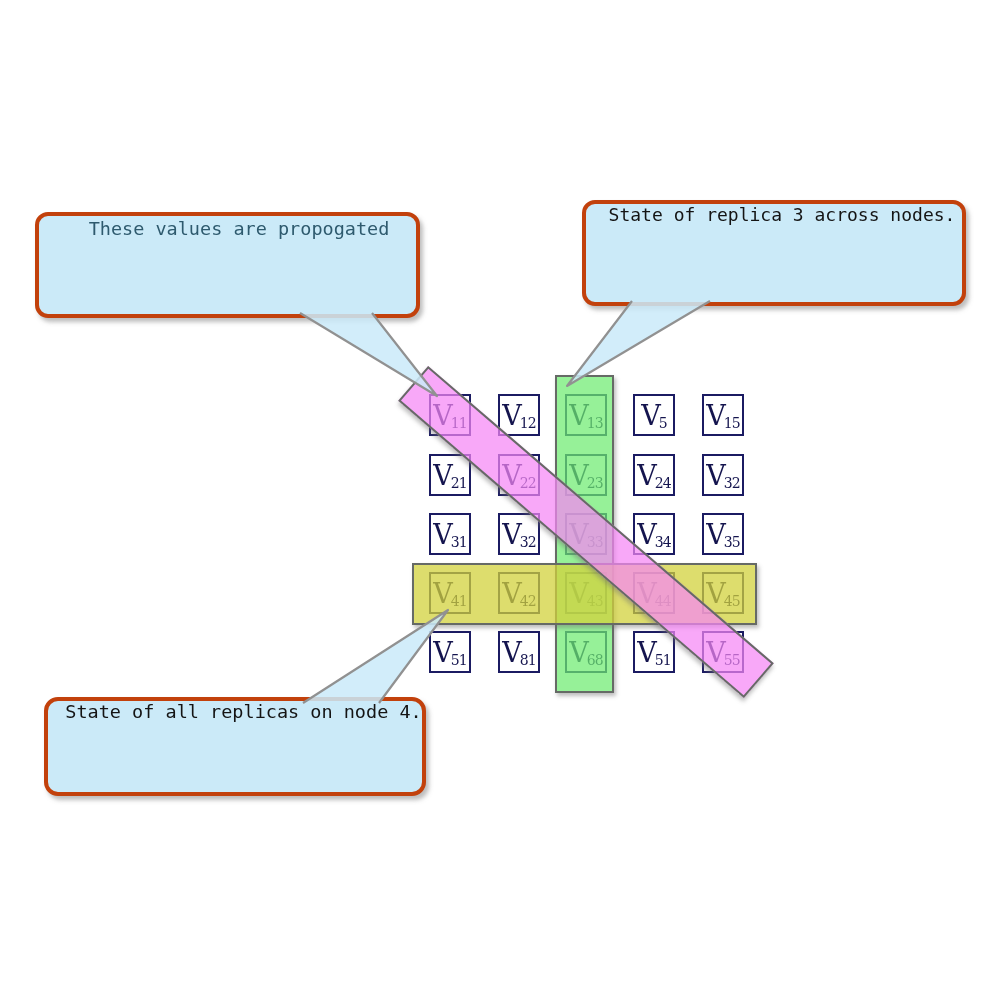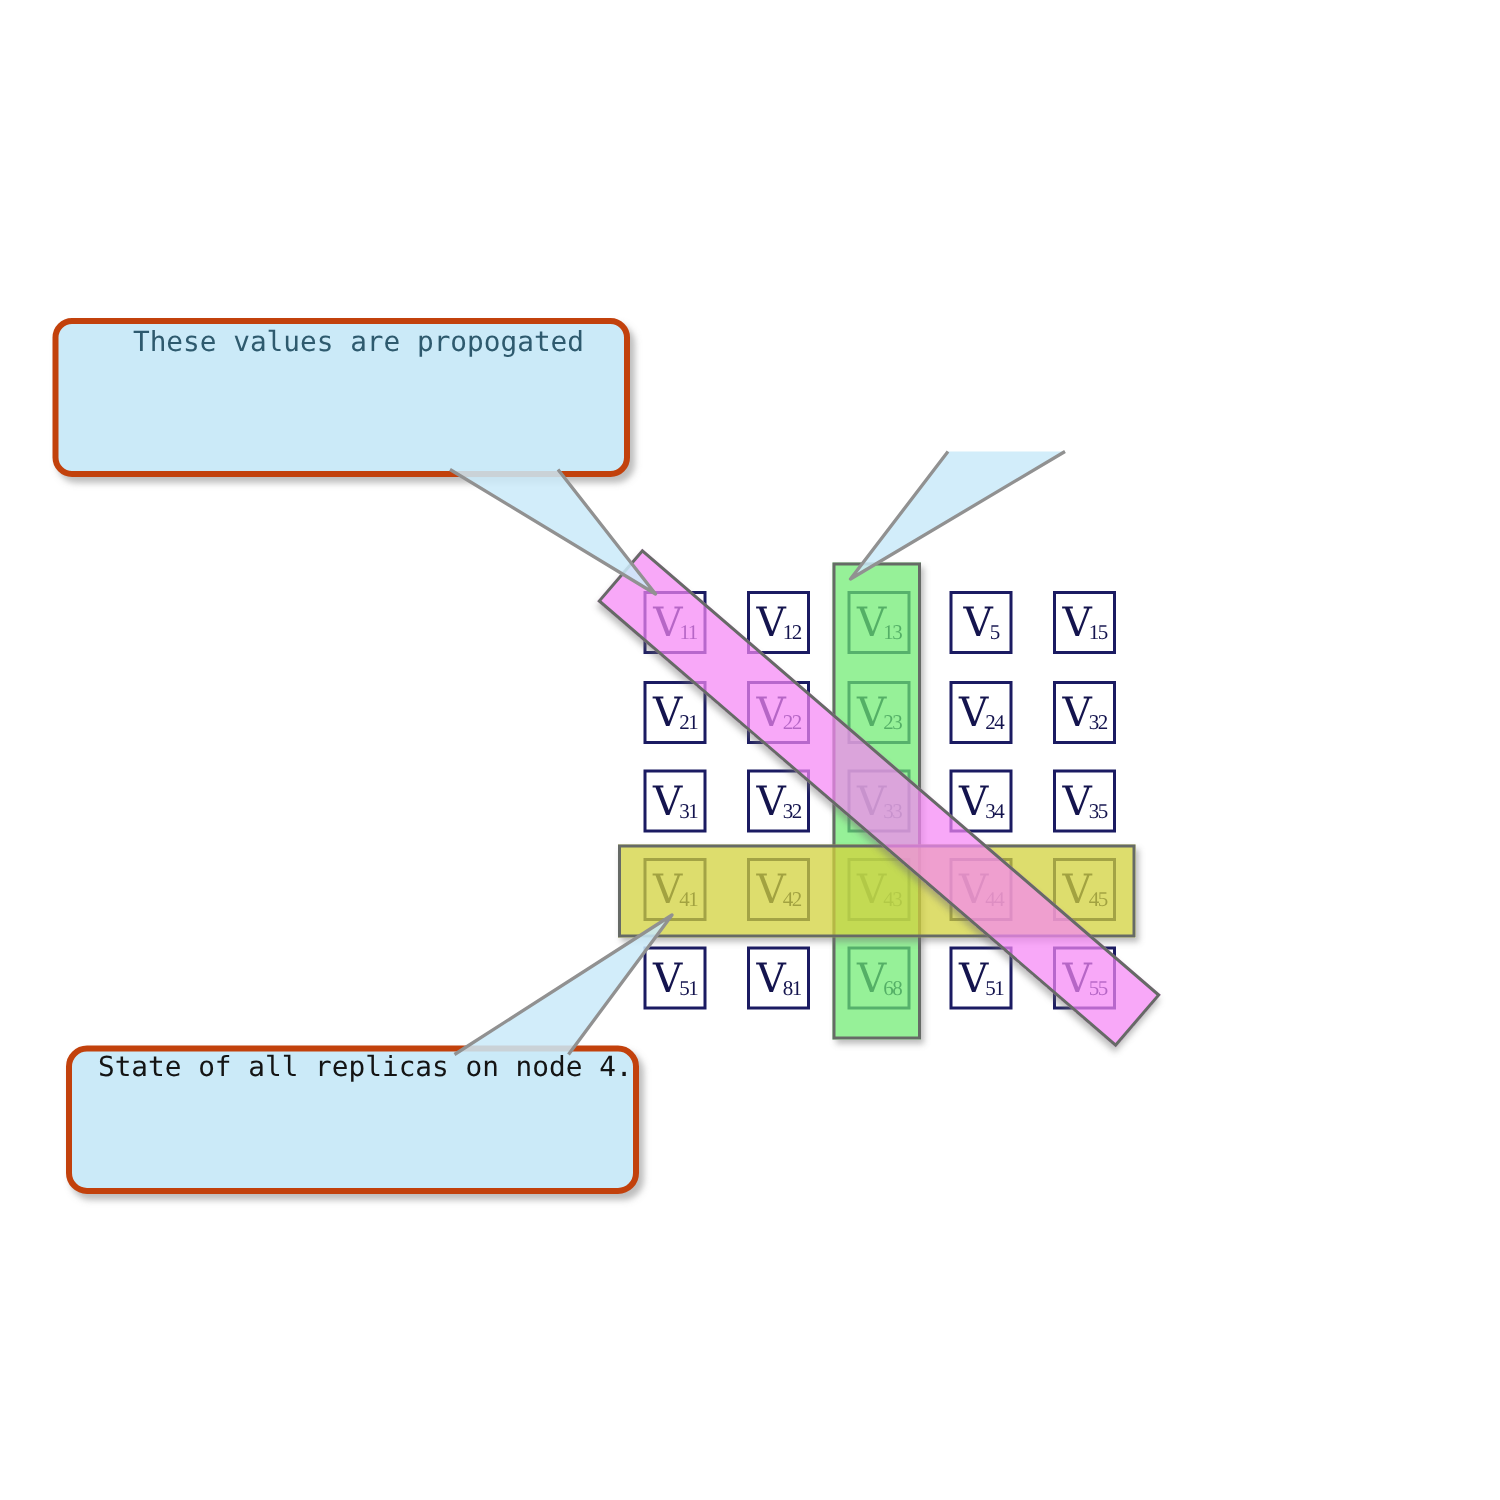--- a/index.html
+++ b/index.html
@@ -10,21 +10,21 @@
   }
   
   .cell{
     position:absolute;width:42px;height:42px;box-sizing:border-box;
     background:#ffffff;border:2.5px solid #1b1b62;z-index:1;
     display:flex;align-items:center;justify-content:center;
     font-family:"DejaVu Serif","Liberation Serif",serif;
     color:#14144e;
   }
   .cell .v{font-size:27px;line-height:1;}
-  .cell .sub{font-size:14px;line-height:1;align-self:flex-end;margin:0 0 4px -2px;letter-spacing:-1px;font-family:Liberation Serif, serif;}
+  .cell .sub{font-size:14px;line-height:1;align-self:flex-end;margin:0 0 4px -2px;letter-spacing:-1px;}
   
   .overlay{position:absolute;box-sizing:border-box;border:2.5px solid #666a66;
            box-shadow:2px 3px 4px rgba(110,110,110,0.45);}
   .hl-col{left:555px;top:375px;width:59px;height:318px;background:rgba(110,235,112,0.72);z-index:2;}
   .hl-row{left:412px;top:563px;width:345px;height:62px;background:rgba(210,210,60,0.75);z-index:3;}
   .hl-diag{left:358px;top:509px;width:456px;height:46px;background:rgba(245,135,245,0.72);
            transform:rotate(40.7deg);z-index:4;}
   
   .callout{
     position:absolute;box-sizing:border-box;background:#cbeaf8;
@@ -152,20 +152,23 @@
       </div>
     </div>
 
   <div class="overlay hl-col"></div>
   <div class="overlay hl-row"></div>
   <div class="overlay hl-diag"></div>
 
   <div class="callout" id="callout-gossip">
     <span class="line">These values are propogated</span>
   </div>
+  <div class="callout" id="callout-replica">
+    <span class="line">State of replica 3 across nodes.</span>
+  </div>
   <div class="callout" id="callout-node">
     <span class="line">State of all replicas on node 4.</span>
   </div>
 
   <svg class="tails" width="1000" height="1000">
     <path d="M 300,313 L 437,396 L 372,313"></path>
     <path d="M 632,301 L 567,386 L 710,301"></path>
     <path d="M 303,703 L 448,610 L 379,703"></path>
   </svg>
 

